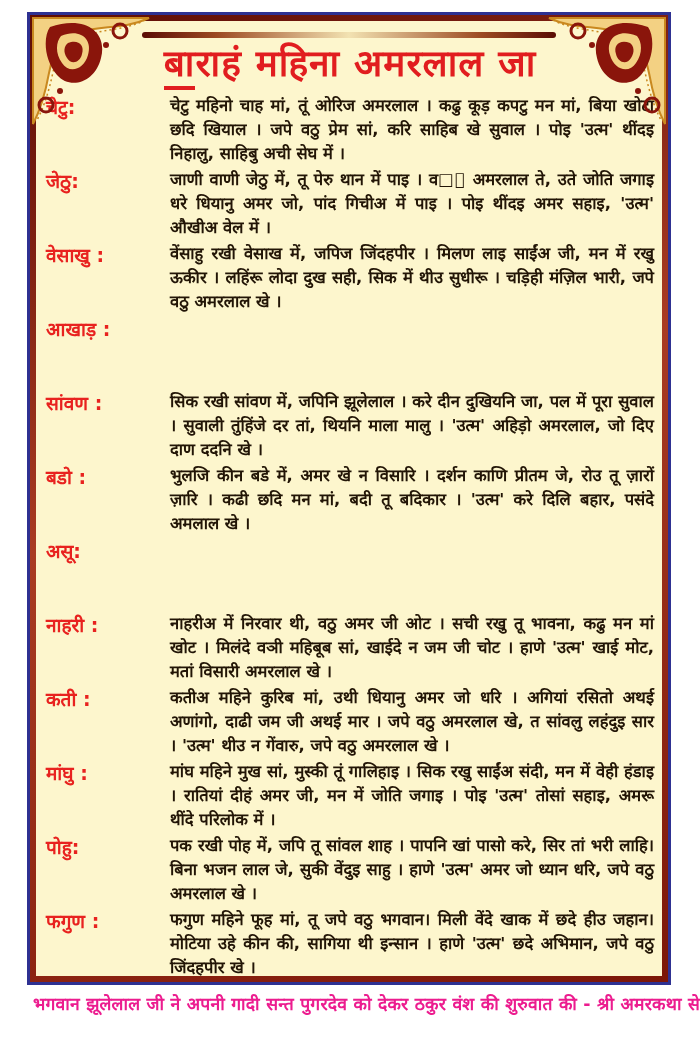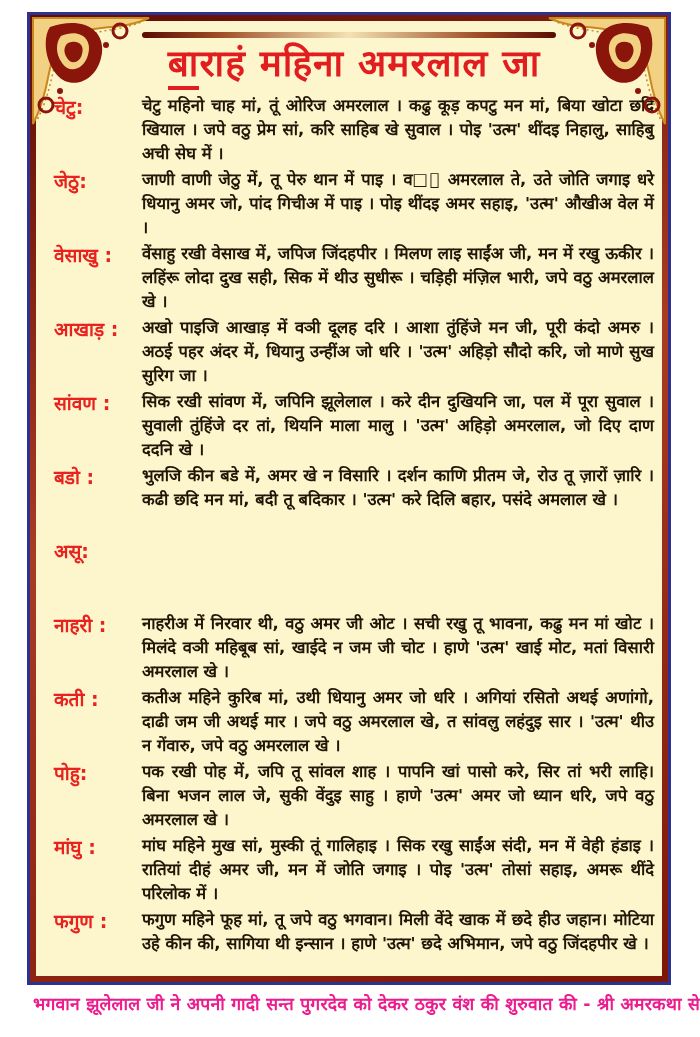--- a/index.html
+++ b/index.html
@@ -18,38 +18,39 @@
   }
   .corner{position:absolute;z-index:4;width:118px;height:108px;}
   .corner.tl{left:2px;top:2px;}
   .corner.tr{right:2px;top:2px;transform:scaleX(-1);}
   .top-rule{
     position:absolute;left:112px;right:112px;top:17px;height:6px;z-index:2;
     background:linear-gradient(90deg,#5a0c04,#9c4a22 18%,#f2e2b2 50%,#9c4a22 82%,#5a0c04);
     border-radius:3px;
   }
   .content{
-    position:relative;z-index:2;padding:26px 14px 6px 24px;box-sizing:border-box;height:100%;
+    position:relative;z-index:2;padding:26px 14px 6px 16px;box-sizing:border-box;height:100%;
   }
   .page-title{
     margin:2px 0 8px 0;text-align:center;color:#e11d1f;
     font-size:37px;font-weight:bold;letter-spacing:1px;line-height:1.15;
   }
   .page-title .u{border-bottom:4px solid #e11d1f;padding-bottom:1px;}
   .months{width:100%;}
   .month-row{
     display:flex;align-items:flex-start;min-height:73px;margin-bottom:1px;
   }
   .month-label{
     flex:0 0 88px;color:#e8221f;font-weight:bold;font-size:19px;line-height:24px;
     padding-top:1px;white-space:nowrap;
   }
   .month-text{
     flex:1;color:#221506;font-weight:bold;font-size:16.5px;line-height:24px;
     text-align:justify;
+    margin-left:36px;
   }
   .footer-credit{
     position:absolute;left:0;right:0;top:991px;text-align:right;z-index:2;
     color:#ec1c8f;font-weight:bold;font-size:17.5px;letter-spacing:0.2px;
   }
 </style>
 </head>
 <body>
 
 <div class="frame">
@@ -94,21 +95,20 @@
         <div class="month-row">
           <div class="month-label">जेठु:</div>
           <div class="month-text">जाणी वाणी जेठु में, तू पेरु थान में पाइ । व□ी अमरलाल ते, उते जोति जगाइ धरे धियानु अमर जो, पांद गिचीअ में पाइ । पोइ थींदइ अमर सहाइ, 'उत्म' औखीअ वेल में ।</div>
         </div>
         <div class="month-row">
           <div class="month-label">वेसाखु :</div>
           <div class="month-text">वेंसाहु रखी वेसाख में, जपिज जिंदहपीर । मिलण लाइ साईंअ जी, मन में रखु ऊकीर । लहिंरू लोदा दुख सही, सिक में थीउ सुधीरू । चड़िही मंज़िल भारी, जपे वठु अमरलाल खे ।</div>
         </div>
         <div class="month-row">
           <div class="month-label">आखाड़ :</div>
-          <div class="month-text">अखो पाइजि आखाड़ में वञी दूलह दरि । आशा तुंहिंजे मन जी, पूरी कंदो अमरु । अठई पहर अंदर में, धियानु उन्हींअ जो धरि । 'उत्म' अहिड़ो सौदो करि, जो माणे सुख सुरिग जा ।</div>
         </div>
         <div class="month-row">
           <div class="month-label">सांवण :</div>
           <div class="month-text">सिक रखी सांवण में, जपिनि झूलेलाल । करे दीन दुखियनि जा, पल में पूरा सुवाल ।  सुवाली तुंहिंजे दर तां, थियनि माला मालु । 'उत्म' अहिड़ो अमरलाल, जो दिए दाण ददनि खे ।</div>
         </div>
         <div class="month-row">
           <div class="month-label">बडो :</div>
           <div class="month-text">भुलजि कीन बडे में, अमर खे न विसारि । दर्शन काणि प्रीतम जे, रोउ तू ज़ारों ज़ारि । कढी छदि मन मां, बदी तू बदिकार । 'उत्म' करे दिलि बहार, पसंदे अमलाल खे ।</div>
         </div>
         <div class="month-row">
@@ -116,26 +116,26 @@
         </div>
         <div class="month-row">
           <div class="month-label">नाहरी :</div>
           <div class="month-text">नाहरीअ में निरवार थी, वठु अमर जी ओट । सची रखु तू भावना, कढु मन मां खोट । मिलंदे वञी महिबूब सां, खाईदे न जम जी चोट । हाणे 'उत्म' खाई मोट, मतां विसारी अमरलाल खे ।</div>
         </div>
         <div class="month-row">
           <div class="month-label">कती :</div>
           <div class="month-text">कतीअ महिने कुरिब मां, उथी धियानु अमर जो धरि । अगियां रसितो अथई अणांगो, दाढी जम जी अथई मार । जपे वठु अमरलाल खे, त सांवलु लहंदुइ सार । 'उत्म' थीउ न गेंवारु, जपे वठु अमरलाल खे ।</div>
         </div>
         <div class="month-row">
+          <div class="month-label">मांघु :</div>
+          <div class="month-text">मांघ महिने मुख सां, मुस्की तूं गालिहाइ । सिक रखु साईंअ संदी, मन में वेही हंडाइ । रातियां दीहं अमर जी, मन में जोति जगाइ । पोइ 'उत्म' तोसां सहाइ, अमरू थींदे परिलोक में ।</div>
+        </div>
+        <div class="month-row">
           <div class="month-label">पोहु:</div>
           <div class="month-text">पक रखी पोह में, जपि तू सांवल शाह । पापनि खां पासो करे, सिर तां भरी लाहि।  बिना भजन लाल जे, सुकी वेंदुइ साहु । हाणे 'उत्म' अमर जो ध्यान धरि, जपे वठु अमरलाल खे ।</div>
-        </div>
-        <div class="month-row">
-          <div class="month-label">मांघु :</div>
-          <div class="month-text">मांघ महिने मुख सां, मुस्की तूं गालिहाइ । सिक रखु साईंअ संदी, मन में वेही हंडाइ । रातियां दीहं अमर जी, मन में जोति जगाइ । पोइ 'उत्म' तोसां सहाइ, अमरू थींदे परिलोक में ।</div>
         </div>
         <div class="month-row">
           <div class="month-label">फगुण :</div>
           <div class="month-text">फगुण महिने फूह मां, तू जपे वठु भगवान। मिली वेंदे खाक में छदे हीउ जहान। मोटिया उहे कीन की, सागिया थी इन्सान । हाणे 'उत्म' छदे अभिमान, जपे वठु जिंदहपीर खे ।</div>
         </div>
       </div>
   </div>
 </div>
 
 <div class="footer-credit">भगवान झूलेलाल जी ने अपनी गादी सन्त पुगरदेव को देकर ठकुर वंश की शुरुवात की  - श्री अमरकथा से</div>

